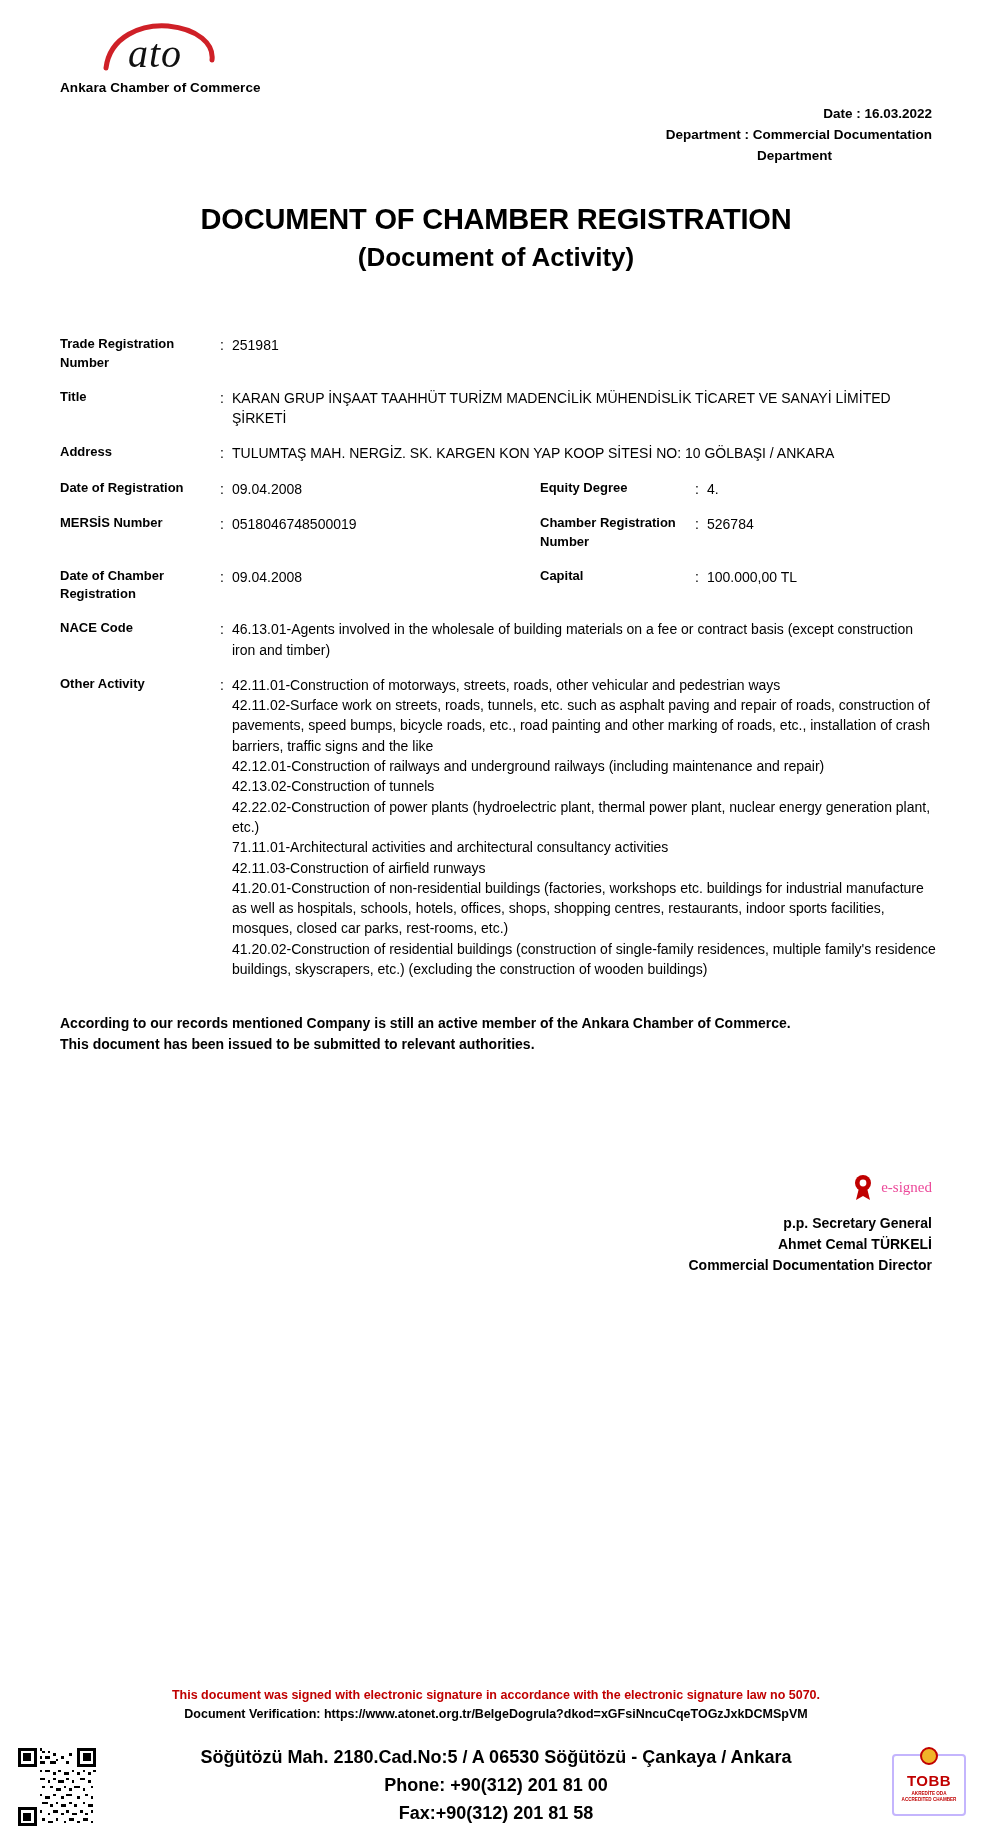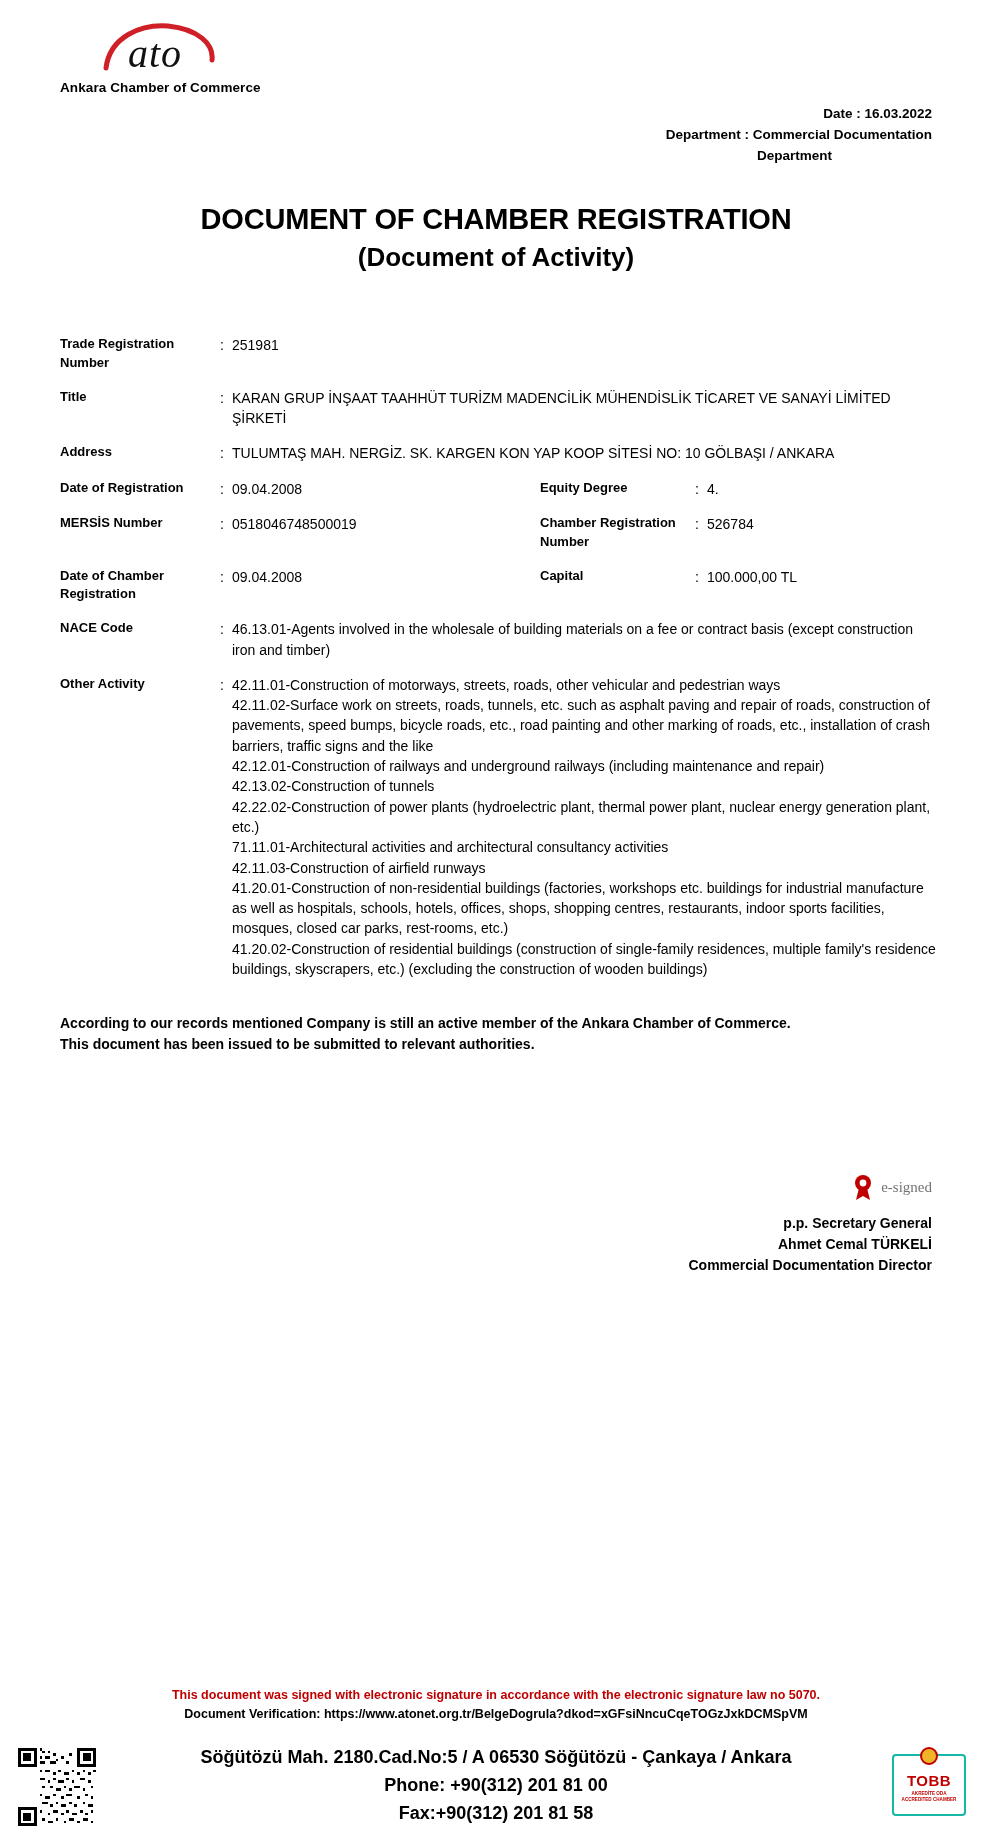--- a/index.html
+++ b/index.html
@@ -135,21 +135,21 @@
   
   .sign-block {
     margin-top: 118px;
     padding-right: 60px;
     text-align: right;
   }
   .esign {
     display: inline-flex;
     align-items: center;
     gap: 7px;
-    color: #737373;
+    color: #ec4899;
     font-size: 15px;
     font-family: "Liberation Serif", serif;
   }
   .rosette { width: 22px; height: 28px; display:block; }
   .sign-lines {
     margin-top: 8px;
     font-size: 14px;
     font-weight: bold;
     line-height: 1.5;
   }
@@ -193,21 +193,21 @@
     position: absolute;
     right: 20px;
     top: 4px;
     width: 86px;
     height: 88px;
     text-align: center;
   }
   .tobb-badge {
     width: 74px; height: 62px;
     margin: 10px auto 0;
-    border: 2px solid #14b8a6;
+    border: 2px solid #c4b5fd;
     border-radius: 4px;
     position: relative;
     background: #fff;
   }
   .tobb-badge .t-title {
     color: #c00000;
     font-weight: bold;
     font-size: 15px;
     letter-spacing: 0.5px;
     margin-top: 16px;

